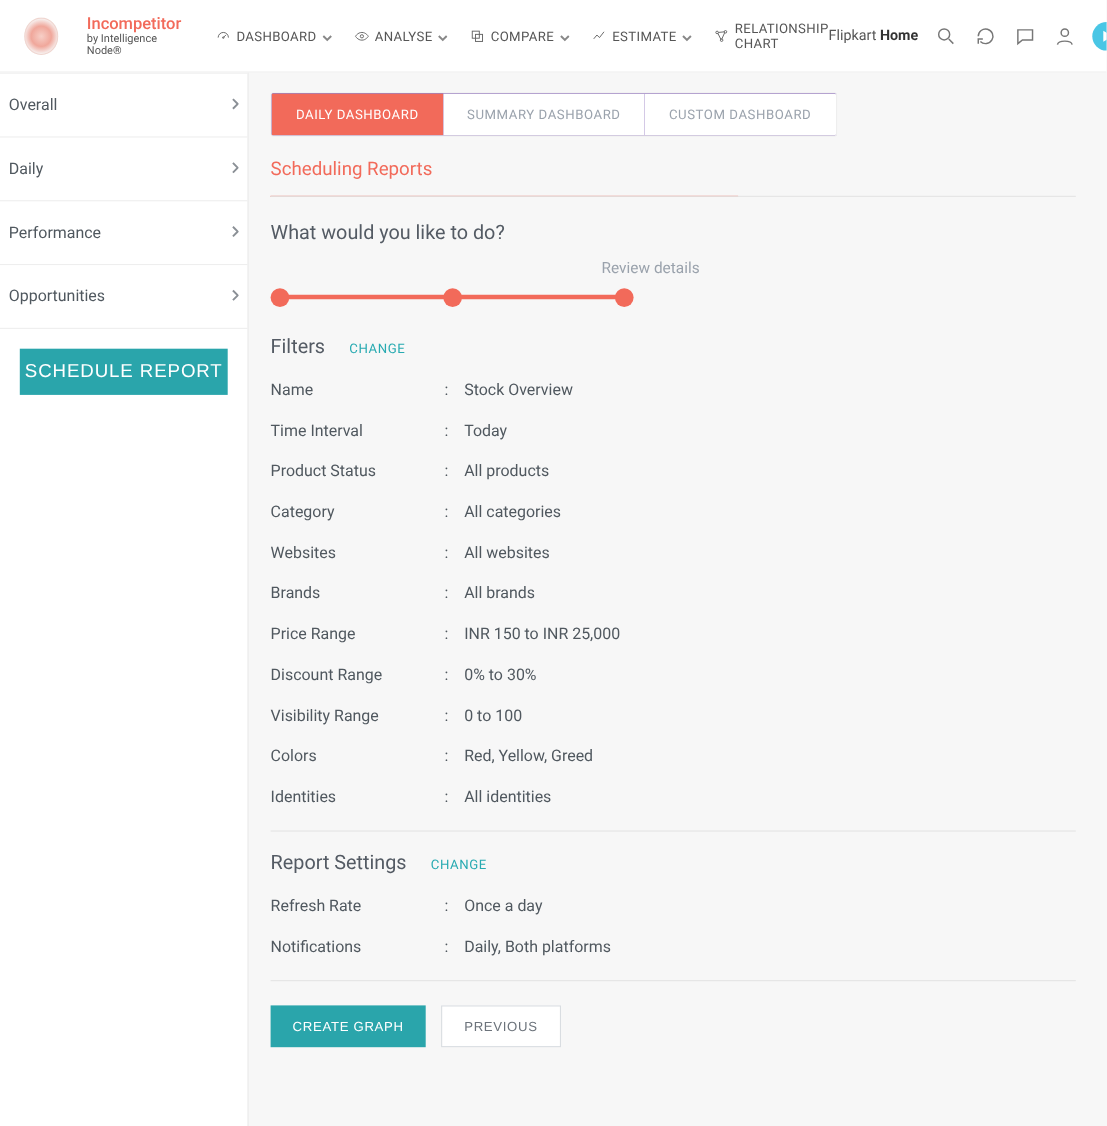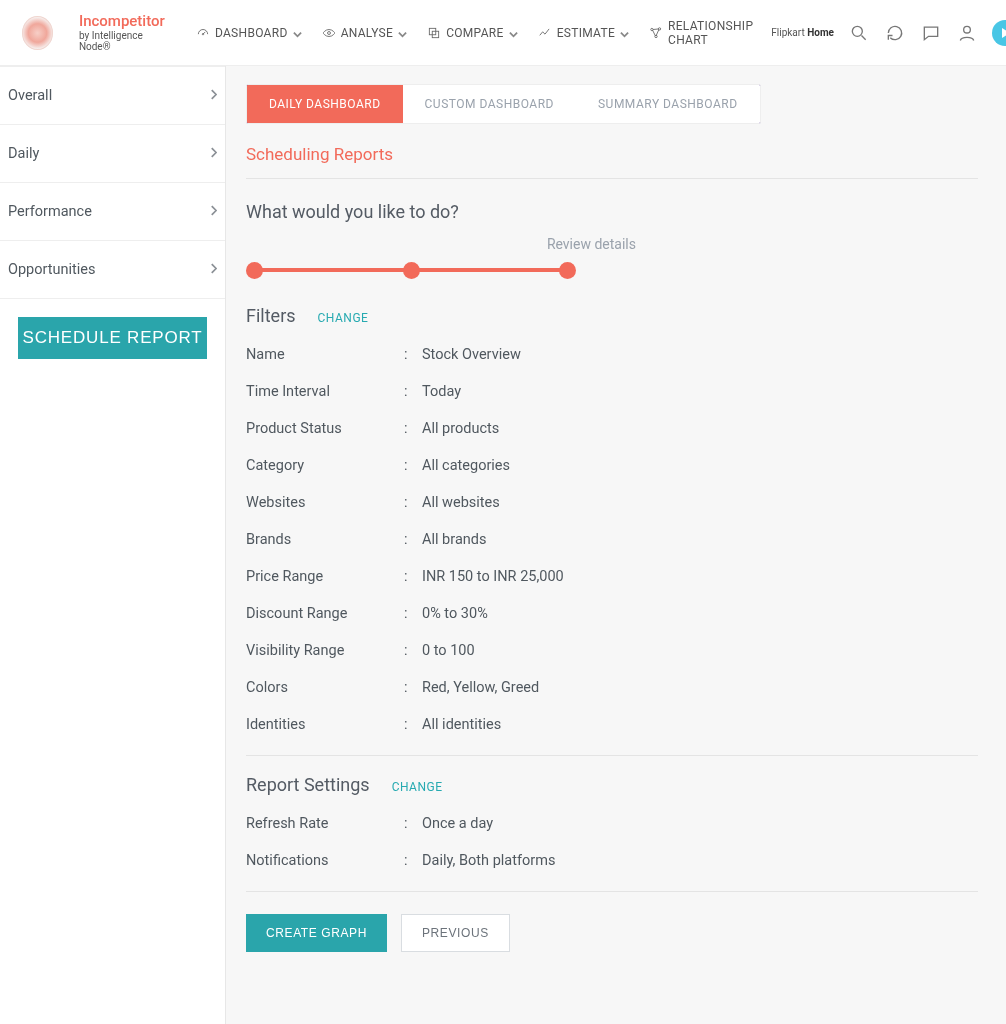--- a/index.html
+++ b/index.html
@@ -31,21 +31,21 @@
   .nav-item {
     display:flex; align-items:center; gap:5px;
     font-size:12px; color:#555; text-transform:uppercase; letter-spacing:.3px;
     cursor:pointer;
   }
   .nav-icon { width:14px; height:14px; display:inline-flex; align-items:center; justify-content:center; }
   .nav-icon svg { width:14px; height:14px; stroke:#666; fill:none; stroke-width:1.5; }
   .chev { width:9px; height:9px; }
   .chev svg { width:9px; height:9px; stroke:#888; fill:none; stroke-width:2; }
   .top-right { margin-left:auto; display:flex; align-items:center; gap:14px; }
-  .acct-text { font-size:10px; color:#555;margin-left:18px; }
+  .acct-text { font-size:13px; color:#555; }
   .acct-text b { color:#333; }
   .round-ico { width:22px; height:22px; display:flex; align-items:center; justify-content:center; cursor:pointer;}
   .round-ico svg { width:20px; height:20px; stroke:#777; fill:none; stroke-width:1.6; }
   .play-btn {
     width:26px; height:26px; border-radius:50%;
     background:#49c6e5; display:flex; align-items:center; justify-content:center; cursor:pointer;
   }
   .play-btn svg { width:12px; height:12px; fill:#fff; }
 
   .layout { display:flex; height: calc(1024px - 66px); }
@@ -259,22 +259,22 @@
       <span class="arr"><svg viewBox="0 0 8 12">
             <path d="M2 1l5 5-5 5"></path>
           </svg></span>
     </div>
     <button class="sched-btn">SCHEDULE REPORT</button>
   </div>
 
   <div class="main">
     <div class="tabs">
       <div class="tab active">DAILY DASHBOARD</div>
+      <div class="tab">SUMMARY DASHBOARD</div>
       <div class="tab">CUSTOM DASHBOARD</div>
-      <div class="tab">SUMMARY DASHBOARD</div>
     </div>
 
     <div class="section-title" style="width:425px;">Scheduling Reports</div>
     <hr class="hr-light" style="margin-top:-1px;">
 
     <div class="prompt-q">What would you like to do?</div>
 
     <div class="stepper-wrap">
       <div class="step-label">Review details</div>
       <div class="step-line"></div>

